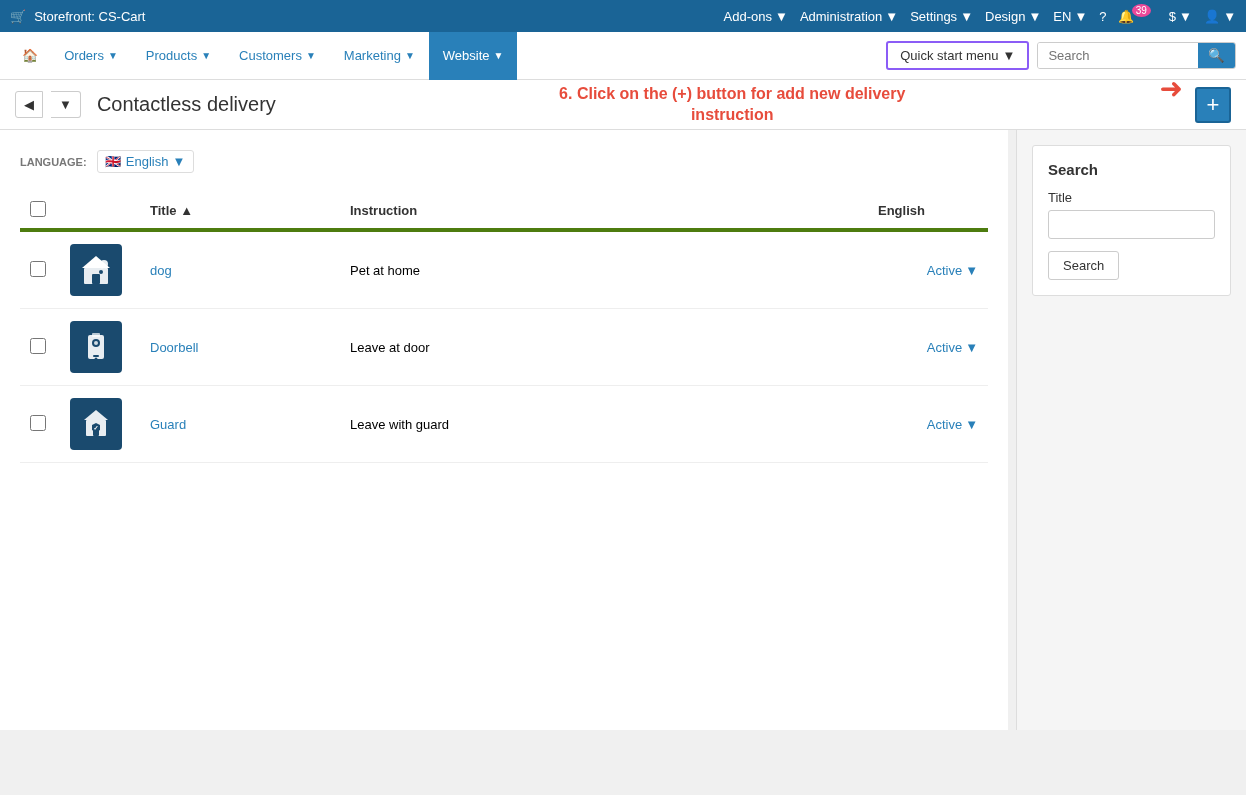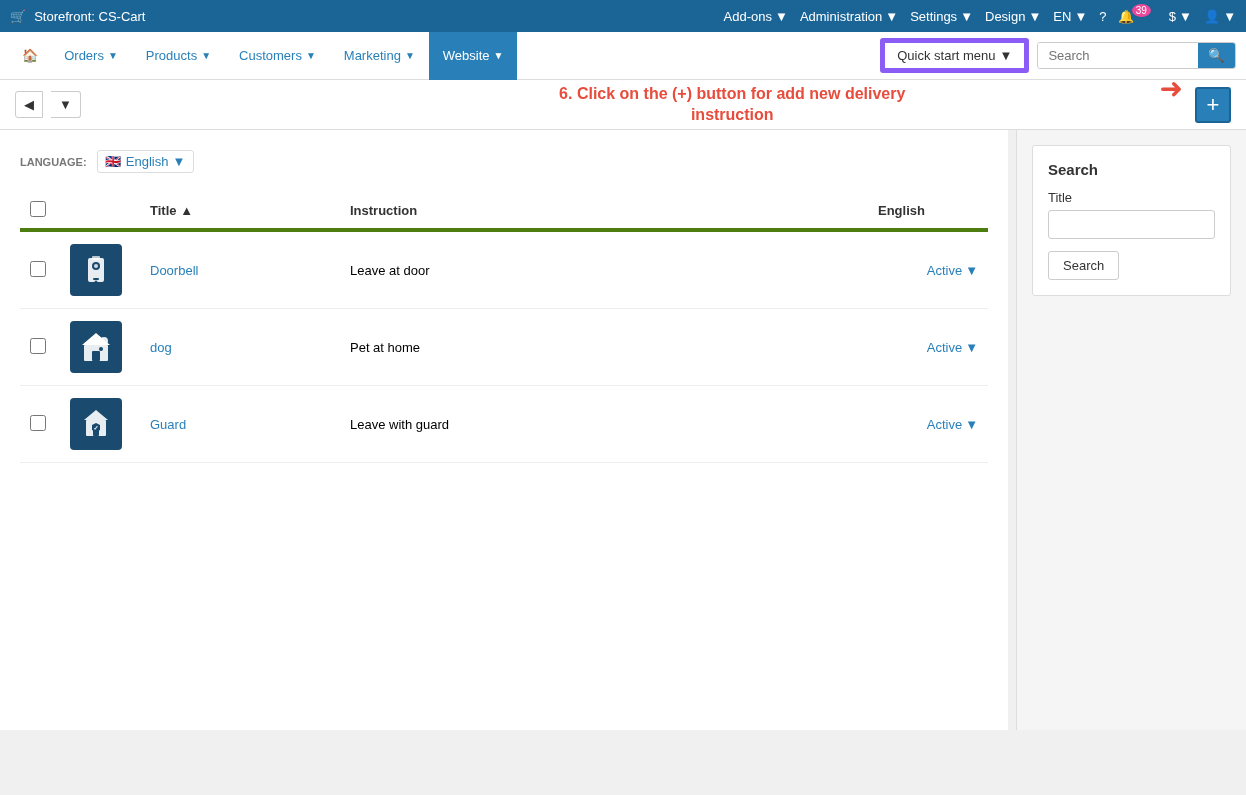--- a/index.html
+++ b/index.html
@@ -42,21 +42,21 @@
       align-items: center;
       gap: 4px;
       height: 48px;
     }
     .nav-btn.active { background: #2980b9; color: white; }
     .nav-btn .arrow { font-size: 10px; }
     .home-btn { padding: 6px 12px; }
 
     .main-nav-right { display: flex; align-items: center; gap: 8px; }
     .quick-start-btn {
-      border: 5px solid #8b5cf6;
+      border: 2px solid #8b5cf6;
       background: white;
       padding: 5px 12px;
       cursor: pointer;
       font-size: 13px;
       color: #333;
       display: flex; align-items: center; gap: 4px;
       border-radius: 3px;
     }
     .search-box {
       display: flex;
@@ -267,20 +267,21 @@
       <input type="text" placeholder="Search" style="">
       <button>🔍</button>
     </div>
   </div>
 </div>
 
 <div class="page-header">
   <div class="page-header-left">
     <button class="btn-back">◀</button>
     <button class="btn-dropdown">▼</button>
+    <span class="page-title">Contactless delivery</span>
   </div>
   <div class="annotation">
     <span>6. Click on the (+) button for add new delivery</span><br>
     <span>instruction</span>
   </div>
   <div style="display:flex; align-items:center; gap:12px;">
     <span class="annotation-arrow" style="position:static; font-size:28px; color:#e74c3c;">➜</span>
     <button class="btn-add">+</button>
   </div>
 </div>
@@ -312,70 +313,70 @@
           <th class="status-col">English</th>
         </tr>
       </thead>
       <tbody>
 
         <tr class="table-row">
           <td class="check-col">
             <input type="checkbox" class="row-checkbox" style="">
           </td>
           <td class="icon-col">
+            <div class="item-icon">
+
+              <svg width="36" height="36" viewBox="0 0 36 36" fill="none" xmlns="http://www.w3.org/2000/svg">
+                <rect x="6" y="16" width="24" height="16" rx="1" fill="white" opacity="0.9"></rect>
+                <polygon points="18,4 4,16 32,16" fill="white"></polygon>
+                <rect x="14" y="22" width="8" height="10" rx="1" fill="#1a4a6e"></rect>
+                <circle cx="23" cy="20" r="2" fill="#1a4a6e"></circle>
+
+                <circle cx="26" cy="12" r="4" fill="white" opacity="0.9"></circle>
+                <ellipse cx="24" cy="15" rx="2" ry="1.5" fill="white" opacity="0.9"></ellipse>
+                <ellipse cx="28" cy="15" rx="2" ry="1.5" fill="white" opacity="0.9"></ellipse>
+              </svg>
+            </div>
+          </td>
+          <td class="title-col">
+            <a class="item-link">dog</a>
+          </td>
+          <td class="instruction-col">
+            <span>Pet at home</span>
+          </td>
+          <td class="status-col">
+            <div class="status-badge">
+              <span>Active</span> 
+                <span>▼</span>
+            </div>
+          </td>
+        </tr>
+
+        <tr class="table-row">
+          <td class="check-col">
+            <input type="checkbox" class="row-checkbox" style="">
+          </td>
+          <td class="icon-col">
             <div class="item-icon" style="background:#1a4a6e;">
               <svg width="36" height="36" viewBox="0 0 36 36" fill="none" xmlns="http://www.w3.org/2000/svg">
 
                 <rect x="10" y="6" width="16" height="24" rx="2" fill="white" opacity="0.9"></rect>
                 <circle cx="18" cy="14" r="4" fill="#1a4a6e"></circle>
                 <circle cx="18" cy="14" r="2" fill="white" opacity="0.8"></circle>
                 <rect x="15" y="26" width="6" height="2" rx="1" fill="#1a4a6e"></rect>
                 <rect x="14" y="4" width="8" height="4" rx="1" fill="white" opacity="0.7"></rect>
                 <circle cx="18" cy="30" r="1.5" fill="#1a4a6e"></circle>
               </svg>
             </div>
           </td>
           <td class="title-col">
             <a class="item-link">Doorbell</a>
           </td>
           <td class="instruction-col">
             <span>Leave at door</span>
-          </td>
-          <td class="status-col">
-            <div class="status-badge">
-              <span>Active</span> 
-                <span>▼</span>
-            </div>
-          </td>
-        </tr>
-
-        <tr class="table-row">
-          <td class="check-col">
-            <input type="checkbox" class="row-checkbox" style="">
-          </td>
-          <td class="icon-col">
-            <div class="item-icon">
-
-              <svg width="36" height="36" viewBox="0 0 36 36" fill="none" xmlns="http://www.w3.org/2000/svg">
-                <rect x="6" y="16" width="24" height="16" rx="1" fill="white" opacity="0.9"></rect>
-                <polygon points="18,4 4,16 32,16" fill="white"></polygon>
-                <rect x="14" y="22" width="8" height="10" rx="1" fill="#1a4a6e"></rect>
-                <circle cx="23" cy="20" r="2" fill="#1a4a6e"></circle>
-
-                <circle cx="26" cy="12" r="4" fill="white" opacity="0.9"></circle>
-                <ellipse cx="24" cy="15" rx="2" ry="1.5" fill="white" opacity="0.9"></ellipse>
-                <ellipse cx="28" cy="15" rx="2" ry="1.5" fill="white" opacity="0.9"></ellipse>
-              </svg>
-            </div>
-          </td>
-          <td class="title-col">
-            <a class="item-link">dog</a>
-          </td>
-          <td class="instruction-col">
-            <span>Pet at home</span>
           </td>
           <td class="status-col">
             <div class="status-badge">
               <span>Active</span> 
                 <span>▼</span>
             </div>
           </td>
         </tr>
 
         <tr class="table-row">

